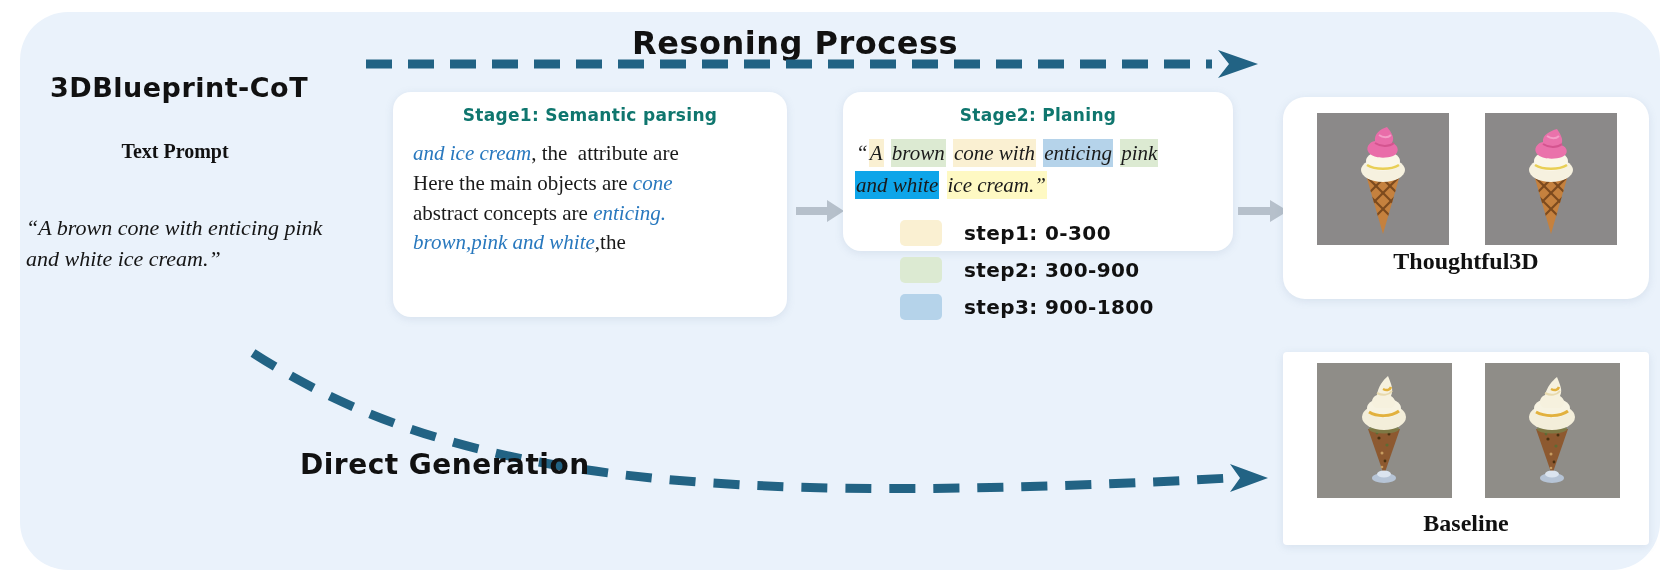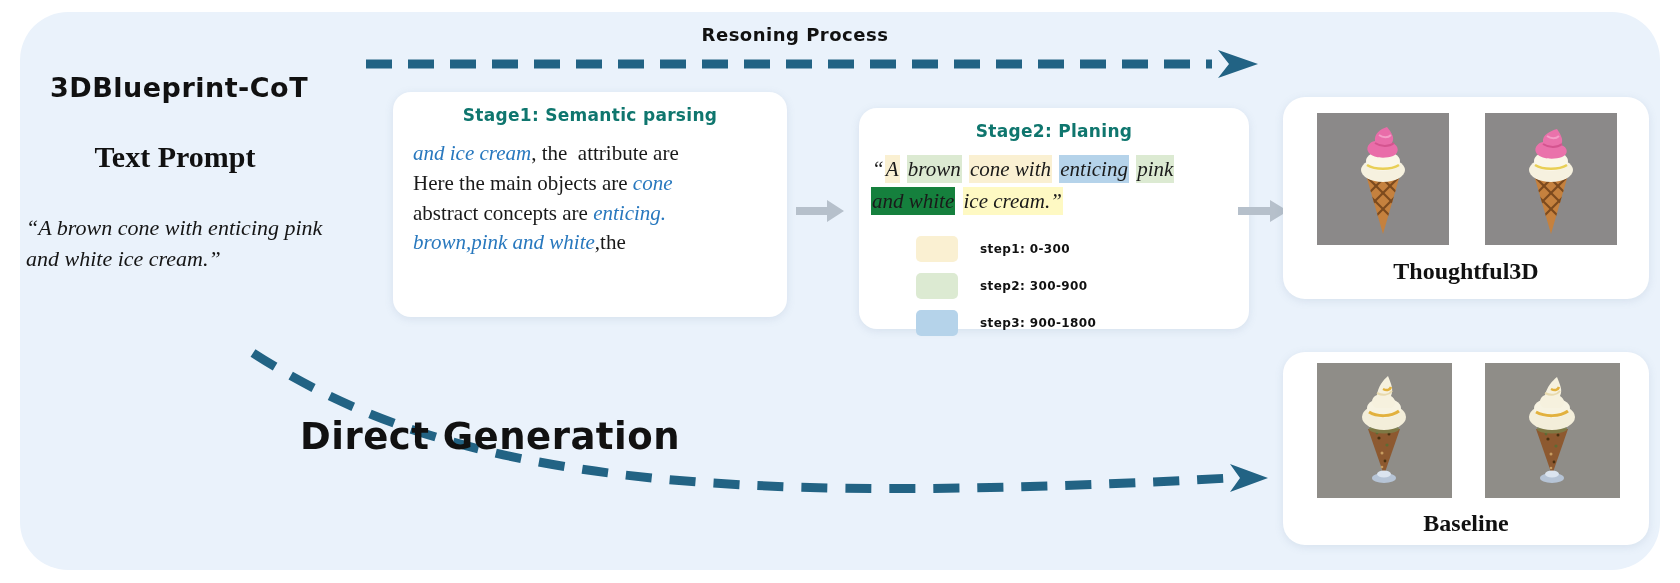--- a/index.html
+++ b/index.html
@@ -12,79 +12,79 @@
   }
   .panel {
     position:absolute; left:20px; top:12px; width:1640px; height:558px;
     background:#eaf2fb; border-radius:48px;
   }
   .comic { font-family:"DejaVu Sans", sans-serif; font-weight:bold; color:#111; }
   .serif { font-family:"Liberation Serif", serif; }
 
   .reasoning-title {
     position:absolute; left:560px; top:24px; width:470px;
-    text-align:center; font-size:18px; letter-spacing:.5px;
+    text-align:center; font-size:32px; letter-spacing:.5px;
   }
   .brand-title { position:absolute; left:50px; top:72px; font-size:27px; letter-spacing:.5px; }
   .prompt-heading {
     position:absolute; left:60px; top:140px; width:230px; text-align:center;
-    font-size:30px; font-weight:bold; color:#111;
+    font-size:20px; font-weight:bold; color:#111;
   }
   .prompt-quote {
     position:absolute; left:26px; top:212px; width:360px;
     font-size:22px; font-style:italic; color:#151515; line-height:1.42;
   }
 
   .card {
     position:absolute; background:#ffffff; border-radius:18px;
     box-shadow:0 2px 8px rgba(110,135,170,.16);
   }
   .card-stage1 { left:393px; top:92px; width:394px; height:225px; }
-  .card-stage2 { left:843px; top:108px; width:390px; height:221px;margin-left:16px; }
+  .card-stage2 { left:843px; top:92px; width:390px; height:159px; }
   .card-thoughtful { left:1283px; top:97px; width:366px; height:202px; border-radius:22px; }
-  .card-baseline  { left:1283px; top:352px; width:366px; height:193px; border-radius:22px; }
+  .card-baseline  { left:1283px; top:352px; width:366px; height:193px; border-radius:4px; }
 
   .stage-title { text-align:center; font-size:17px; font-weight:bold; padding-top:13px; letter-spacing:.3px; color:#0f766e; }
 
   .stage1-body {
     position:absolute; left:20px; top:47px; width:360px;
     font-family:"Liberation Serif", serif; font-size:21px; line-height:1.42; color:#1a1a1a;
   }
   .seg-line { white-space:pre-wrap; }
   .em { color:#2878be; font-style:italic; }
 
   .stage2-quote {
     position:absolute; left:12px; top:46px; width:370px;
     font-family:"Liberation Serif", serif; font-style:italic;
     font-size:21px; line-height:1.5; color:#1a1a1a;
   }
   .stage2-quote span { padding:2px 1px; }
 
   .legend { position:absolute; left:57px; top:128px; }
   .legend-row { display:flex; align-items:center; margin-bottom:11px; }
   .legend-swatch { width:42px; height:26px; border-radius:5px; display:inline-block; }
-  .legend-label { margin-left:22px; font-weight:bold; font-size:12px; letter-spacing:.4px; color:#111; }
+  .legend-label { margin-left:22px; font-weight:bold; font-size:20px; letter-spacing:.4px; color:#111; }
 
   .render-img { position:absolute; width:132px; height:132px; top:16px; overflow:hidden; }
   .render-img svg { display:block; width:100%; height:100%; }
   .card-baseline .render-img { width:135px; height:135px; top:11px; }
   .img-1 { left:34px; }
   .img-2 { left:202px; }
   .result-label {
-    position:absolute; bottom:14px; width:100%; text-align:center;
+    position:absolute; bottom:24px; width:100%; text-align:center;
     font-family:"Liberation Serif", serif; font-weight:bold; font-size:24px; color:#111;
   }
   .card-baseline .result-label { bottom:8px; }
 
   .arrow-svg { position:absolute; }
   .top-arrow    { left:360px; top:47px;  width:905px;  height:34px; }
   .flow-arrow-1 { left:796px; top:198px; width:48px;   height:26px; }
   .flow-arrow-2 { left:1238px; top:198px; width:50px;  height:26px; }
   .curved-arrow { left:230px; top:335px; width:1045px; height:165px; }
-  .direct-label { position:absolute; left:300px; top:415px; font-size:37px; letter-spacing:.5px; }
+  .direct-label { position:absolute; left:300px; top:448px; font-size:28px; letter-spacing:.5px; }
 </style>
 </head>
 <body>
 
 <div class="panel"></div>
 
 <div class="reasoning-title comic">Resoning Process</div>
 <svg class="arrow-svg top-arrow" viewBox="0 0 905 34">
   <line x1="6" y1="17" x2="852" y2="17" stroke="#226384" stroke-width="9" stroke-dasharray="26 16"></line>
   <polygon points="858,3 898,17 858,31 869,17" fill="#226384"></polygon>
@@ -108,21 +108,21 @@
 </div>
 
 <svg class="arrow-svg flow-arrow-1" viewBox="0 0 48 26">
   <polygon points="0,9 31,9 31,2 48,13 31,24 31,17 0,17" fill="#b6c0cb"></polygon>
 </svg>
 
 <div class="card card-stage2">
   <div class="stage-title comic">Stage2: Planing</div>
   <div class="stage2-quote">
       <div class="seg-line"><span>“</span><span style="background-color: rgb(250, 240, 210);">A</span><span> </span><span style="background-color: rgb(220, 234, 210);">brown</span><span> </span><span style="background-color: rgb(250, 240, 210);">cone with</span><span> </span><span style="background-color: rgb(181, 211, 234);">enticing</span><span> </span><span style="background-color: rgb(220, 234, 210);">pink</span></div>
-      <div class="seg-line"><span style="background-color: #15803d;">and white</span><span> </span><span style="background-color: #fef9c3;">ice cream.”</span></div>
+      <div class="seg-line"><span style="background-color: #0ea5e9;">and white</span><span> </span><span style="background-color: #fef9c3;">ice cream.”</span></div>
     </div>
   <div class="legend">
       <div class="legend-row">
         <span class="legend-swatch" style="background-color: rgb(250, 240, 210);"></span>
         <span class="legend-label">step1: 0-300</span>
       </div>
       <div class="legend-row">
         <span class="legend-swatch" style="background-color: rgb(220, 234, 210);"></span>
         <span class="legend-label">step2: 300-900</span>
       </div>

